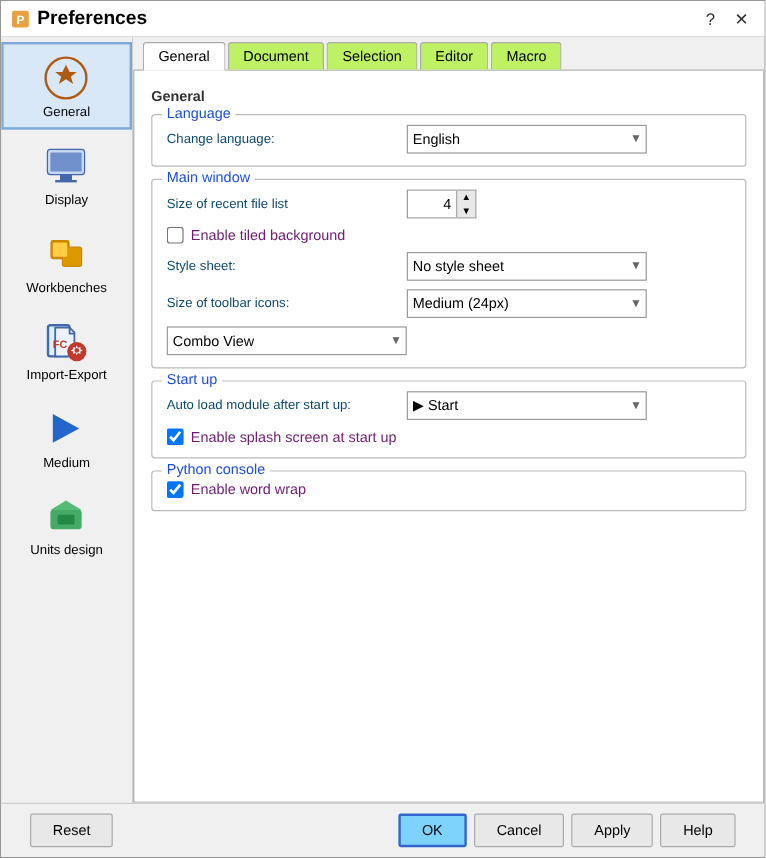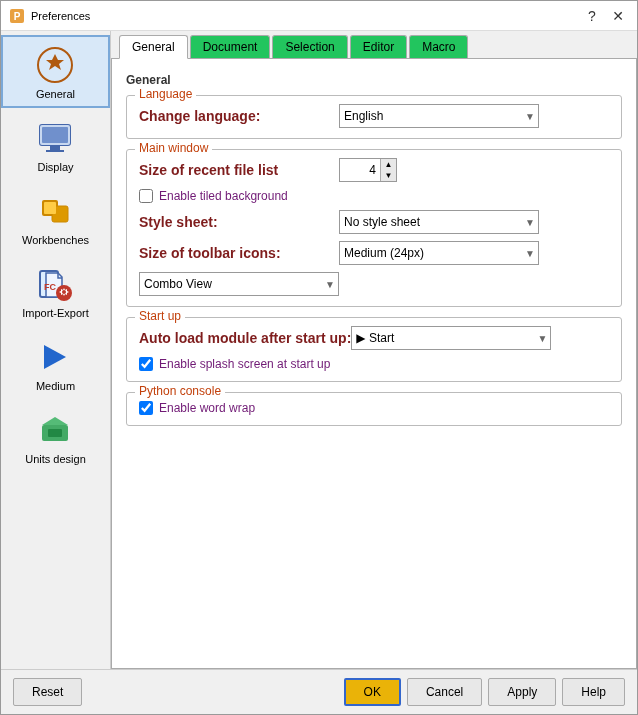--- a/index.html
+++ b/index.html
@@ -31,22 +31,22 @@
     .title-bar-icon {
       width: 16px;
       height: 16px;
       margin-right: 6px;
       display: flex;
       align-items: center;
       justify-content: center;
     }
     .title-bar-text {
       flex: 1;
-      font-size: 11px;
-      font-weight: 400;
+      font-size: 16px;
+      font-weight: 700;
     }
     .title-bar-controls {
       display: flex;
       gap: 4px;
     }
     .title-bar-btn {
       width: 22px;
       height: 22px;
       border: none;
       background: transparent;
@@ -108,21 +108,21 @@
     }
     .tab-bar {
       display: flex;
       background: #f0f0f0;
       border-bottom: 1px solid #aaa;
       padding: 4px 8px 0;
       gap: 2px;
     }
     .tab {
       padding: 4px 12px;
-      background: #22c55e;
+      background: #bef264;
       border: 1px solid #aaa;
       border-bottom: none;
       cursor: pointer;
       font-size: 12px;
       color: #000;
       border-radius: 3px 3px 0 0;
     }
     .tab.active {
       background: #fff;
       border-bottom: 1px solid #fff;
@@ -154,33 +154,32 @@
       margin-bottom: 10px;
       position: relative;
     }
     .group-box-title {
       position: absolute;
       top: -9px;
       left: 8px;
       background: #fff;
       padding: 0 4px;
       font-size: 12px;
-      color: #c2410c;
+      color: #1d4ed8;
     }
     .form-row {
       display: flex;
       align-items: center;
       margin-bottom: 7px;
     }
     .form-row:last-child { margin-bottom: 0; }
     .form-label {
       min-width: 200px;
-      font-size: 14px;
-      color: #7f1d1d;
-      font-weight: bold;
+      font-size: 11px;
+      color: #0c4a6e;
     }
     .form-control {
       flex: 1;
       display: flex;
       align-items: center;
     }
     .select-wrapper {
       position: relative;
       width: 200px;
     }
@@ -254,38 +253,38 @@
     }
     .checkbox-label {
       font-size: 12px;
       color: #701a75;
     }
 
     
     .bottom-bar {
       display: flex;
       align-items: center;
-      padding: 8px 12px;
+      padding: 8px 24px;
       background: #f0f0f0;
       border-top: 1px solid #ccc;
       gap: 6px;
     }
     .bottom-bar .spacer { flex: 1; }
     .btn {
       height: 28px;
       padding: 0 18px;
       border: 1px solid #aaa;
       background: #e8e8e8;
       font-size: 12px;
       cursor: pointer;
       border-radius: 2px;
     }
     .btn.primary {
       border: 2px solid #3366cc;
-      background: #eab308;
+      background: #7dd3fc;
     }
   </style>
 </head>
 <body>
 
 <div class="window">
 
   <div class="title-bar">
     <div class="title-bar-icon">
       <svg width="16" height="16" viewBox="0 0 16 16">

